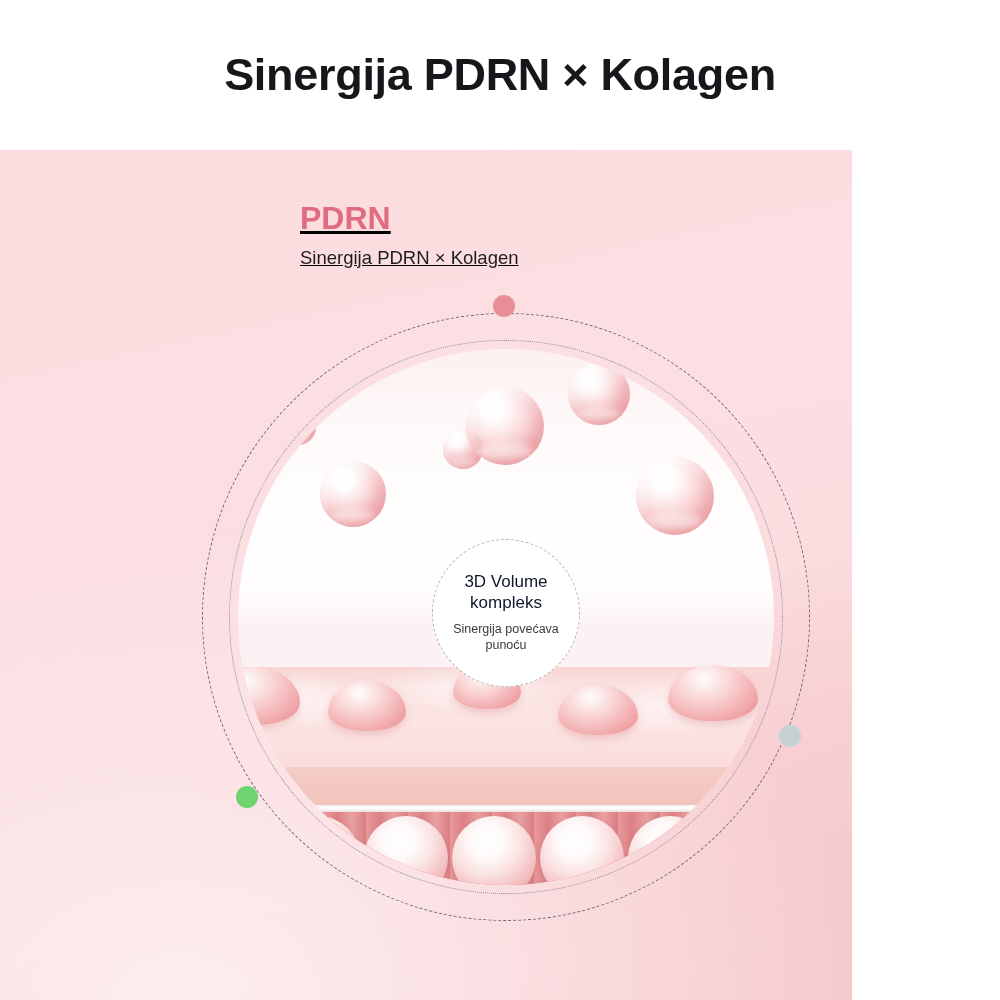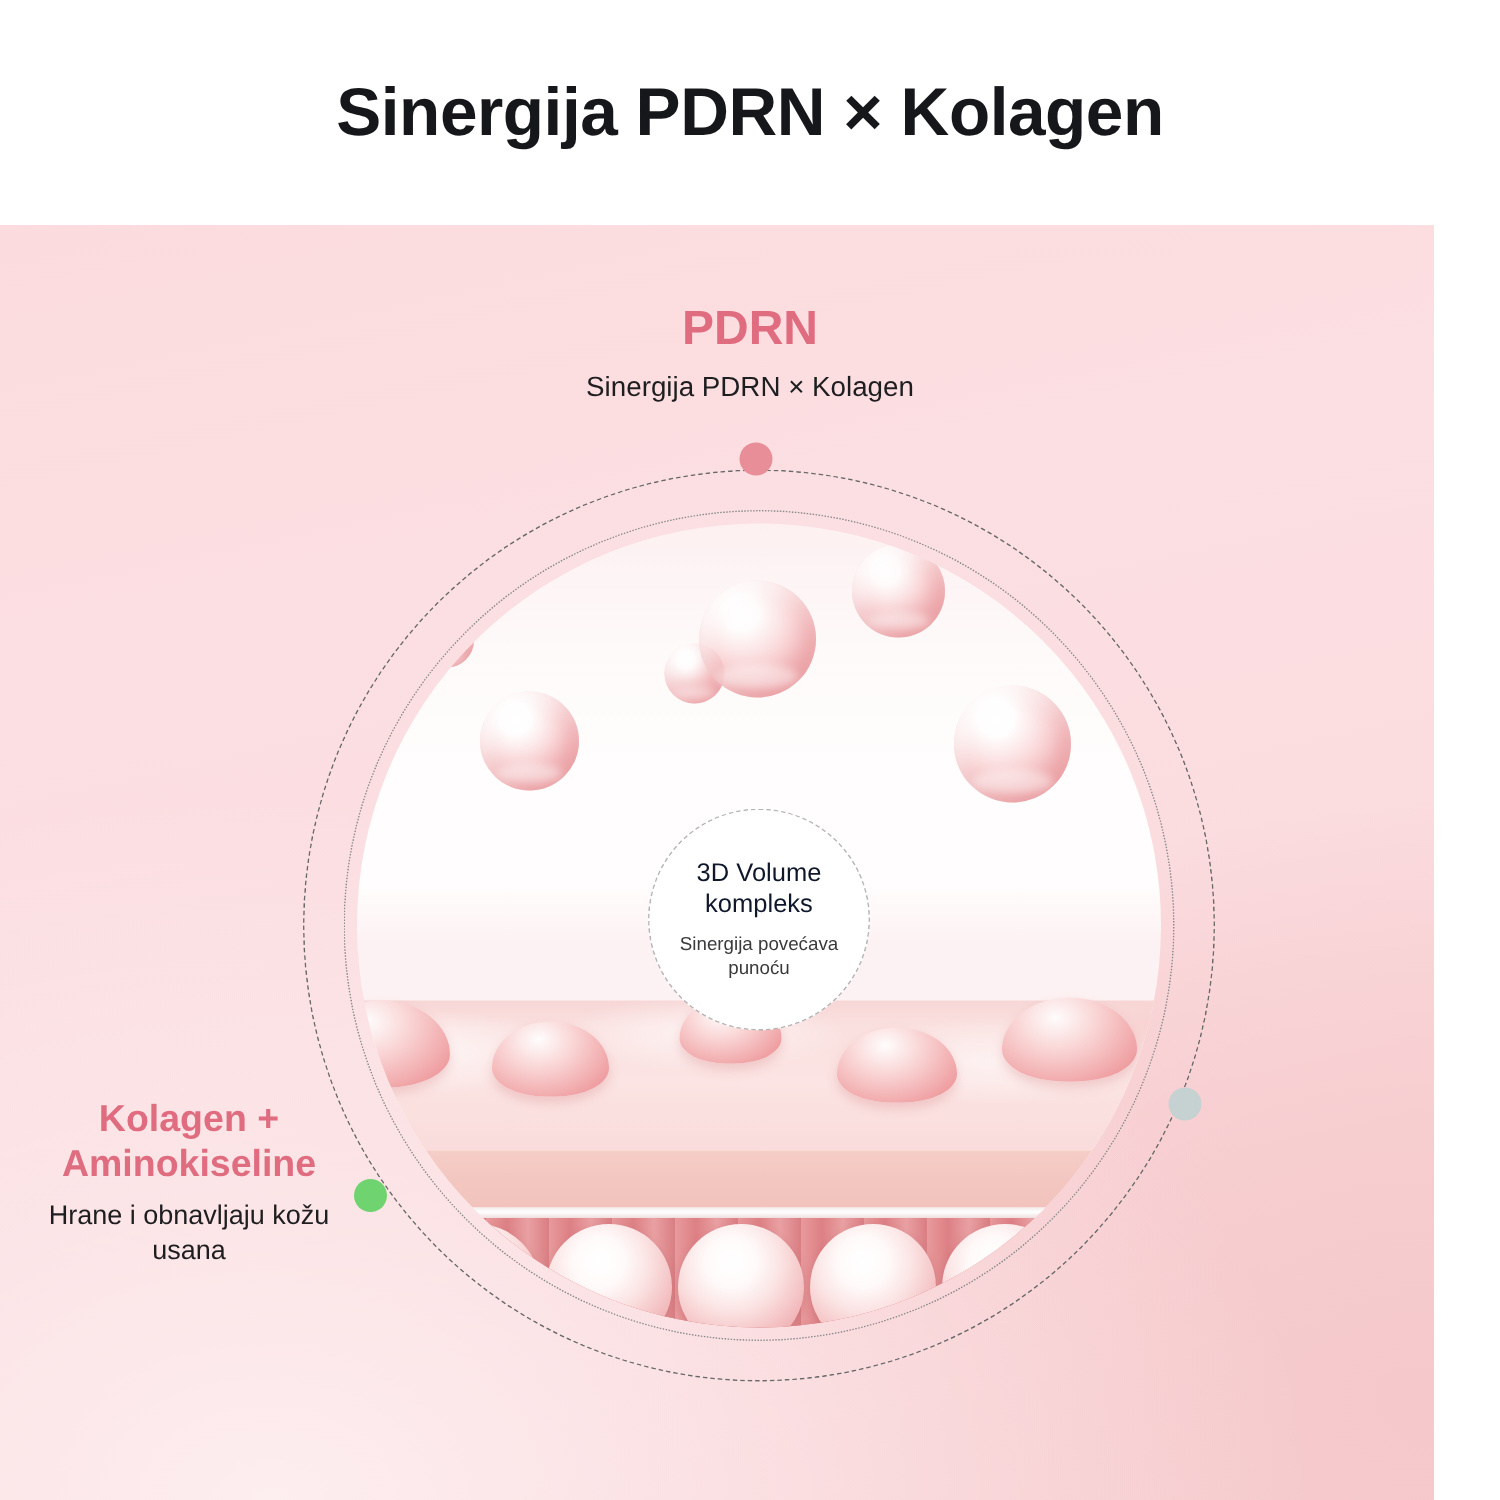--- a/index.html
+++ b/index.html
@@ -9,21 +9,21 @@
   body {
     width: 1000px;
     height: 1000px;
     font-family: "Liberation Sans", sans-serif;
     overflow: hidden;
     background: #ffffff;
   }
 
   #page {
     position: relative;
-    width: 956px;
+    width: 852px;
     height: 1000px;
     overflow: hidden;
   }
 
   
   #header {
     position: absolute;
     left: 0; top: 0;
     width: 1000px;
     height: 150px;
@@ -224,21 +224,21 @@
   
   .dot {
     position: absolute;
     border-radius: 50%;
   }
   #dot-pdrn  { left: 493px; top: 145px; width: 22px; height: 22px; background: #e78e98; }
   #dot-collagen { left: 236px; top: 636px; width: 22px; height: 22px; background: #6fd46f; }
   #dot-ha { left: 779px; top: 575px; width: 22px; height: 22px; background: #c6d1d1; }
 
   
-  .label { position: absolute; text-align: center; }
+  .label { position: absolute; text-align: left; text-decoration: underline; }
   .label .head {
     color: #e06c80;
     font-weight: bold;
     line-height: 1.18;
   }
   .label .sub {
     color: #1e1e20;
     line-height: 1.3;
     white-space: pre-line;
   }
@@ -320,22 +320,16 @@
 
     <div id="dot-pdrn" class="dot"></div>
     <div id="dot-collagen" class="dot"></div>
     <div id="dot-ha" class="dot"></div>
 
     <div id="label-pdrn" class="label">
       <div class="head">PDRN</div>
       <div class="sub">Sinergija PDRN × Kolagen</div>
     </div>
 
-    <div id="label-collagen" class="label">
-      <div class="head">Kolagen +
-Aminokiseline</div>
-      <div class="sub">Hrane i obnavljaju kožu
-usana</div>
-    </div>
 
 
   </div>
 </div>
 
 </body></html>

